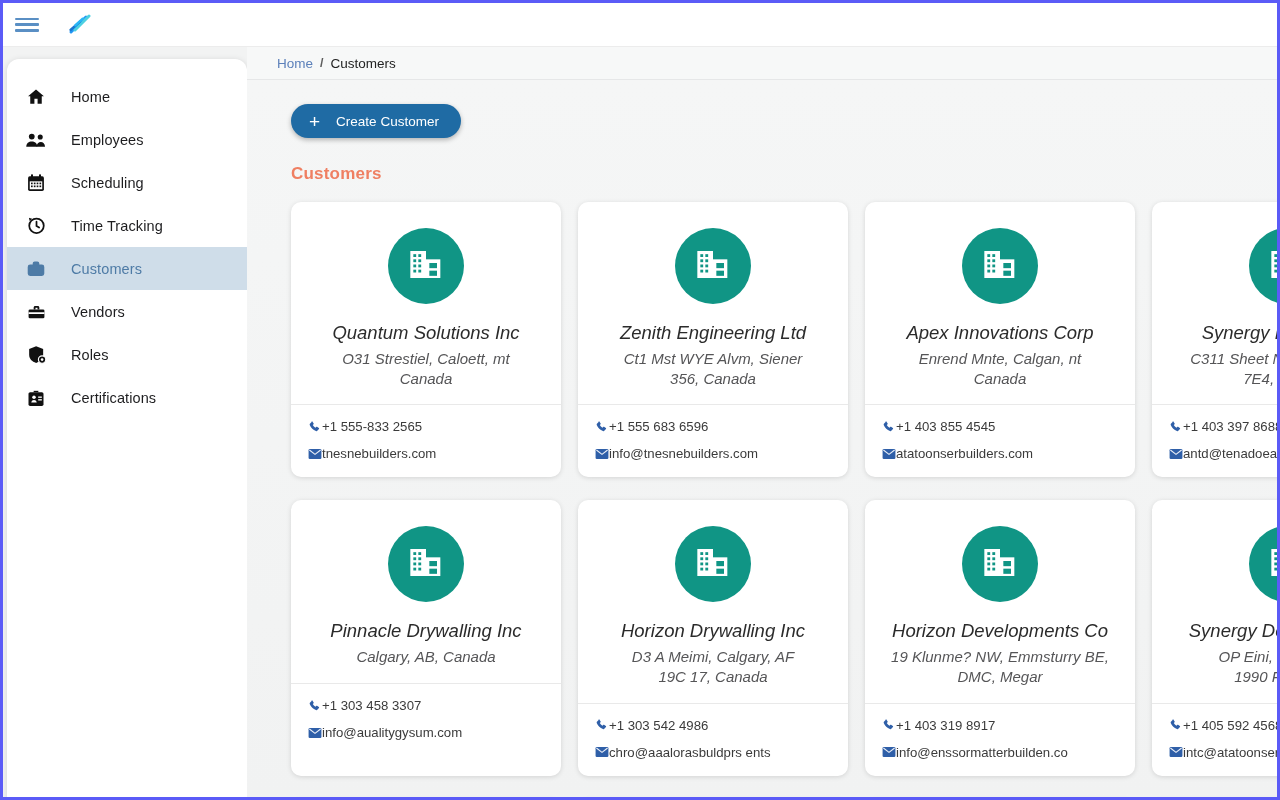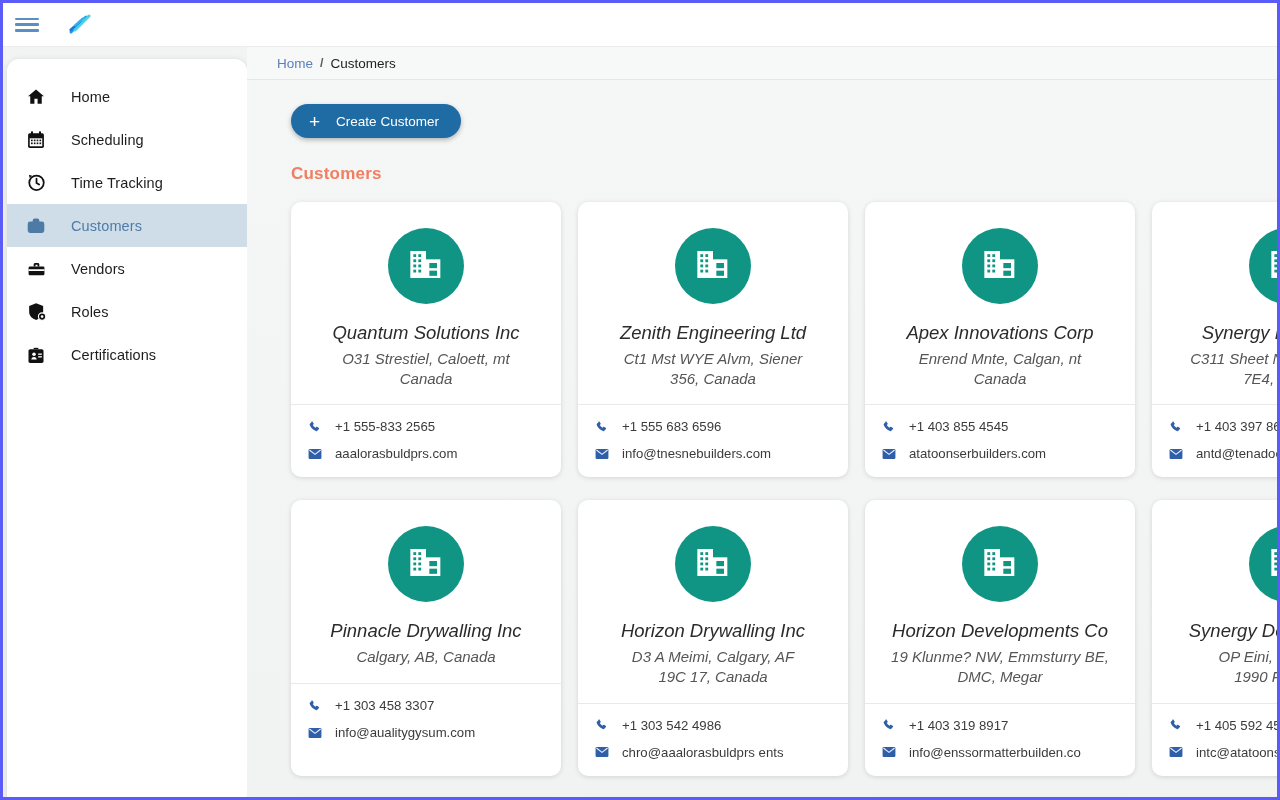--- a/index.html
+++ b/index.html
@@ -182,21 +182,20 @@
   .cust-addr {
     font-size: 15px;
     color: #555557;
     line-height: 1.32;
   }
   .card-div { height: 1px; background: #e9e9e9; }
   .card-bottom { padding: 14px 16px 16px 16px; }
   .contact-row {
     display: flex;
     align-items: center;
-    gap: 13px;
     font-size: 13.2px;
     color: #3b3b3b;
     margin-bottom: 12px;
     white-space: nowrap;
   }
   .contact-row:last-child { margin-bottom: 0; }
   .contact-row .c-ic {
     width: 15px; height: 15px; flex: 0 0 15px;
     display: flex; align-items: center; justify-content: center;
   }
@@ -229,20 +228,31 @@
       <div class="nav-item">
         <span class="nav-ic">
           <svg width="20" height="20" viewBox="0 0 24 24" fill="#111">
               <path d="M12 3 L2.5 11h2.6v9h5V14h3.8v6h5v-9H21.5z"></path>
             </svg>
         </span>
         <span class="nav-lb">Home</span>
       </div>
 
 
+      <div class="nav-item">
+        <span class="nav-ic">
+          <svg width="22" height="20" viewBox="0 0 26 20" fill="#111">
+            <circle cx="8" cy="6" r="3.4"></circle>
+              <circle cx="18" cy="6.5" r="3"></circle>
+            <path d="M1.5 18c0-4 3-6.2 6.5-6.2S14.5 14 14.5 18z"></path>
+            <path d="M13.5 18c.3-3.6 2.6-5.6 5.2-5.6 2.6 0 4.8 1.9 5 5.6z"></path>
+          </svg>
+        </span>
+        <span class="nav-lb">Employees</span>
+      </div>
 
       <div class="nav-item">
         <span class="nav-ic">
           <svg width="20" height="20" viewBox="0 0 24 24" fill="#111">
             <rect x="2.5" y="4" width="19" height="17.5" rx="2"></rect>
             <rect x="4.5" y="10" width="15" height="9.5" fill="#fff"></rect>
             <rect x="6" y="1.5" width="2.4" height="5" rx="1"></rect>
             <rect x="15.6" y="1.5" width="2.4" height="5" rx="1"></rect>
             <g fill="#111">
               <rect x="6" y="11.5" width="2" height="2"></rect>
@@ -373,21 +383,21 @@
                   </span>
         <span>+1 555-833 2565</span>
       </div>
       <div class="contact-row">
         <span class="c-ic">
                     <svg width="14" height="12" viewBox="0 0 24 20" fill="#2f5fa8">
                       <rect x="1" y="1.5" width="22" height="17" rx="2"></rect>
                       <path d="M2.4 3.2 12 10.6l9.6-7.4" stroke="#e9eef7" stroke-width="2" fill="none"></path>
                     </svg>
                   </span>
-        <span>aaalorasbuldprs.com</span>
+        <span>tnesnebuilders.com</span>
       </div>
     </div>
   </div>
             <div class="cust-card">
     <div class="card-top">
       <div class="avatar">
         <span>
 <svg width="40" height="40" viewBox="0 0 24 24" fill="#ffffff">
   <rect x="2.6" y="4.2" width="9.4" height="16.2"></rect>
   <rect x="12" y="9.2" width="8.6" height="11.2"></rect>

